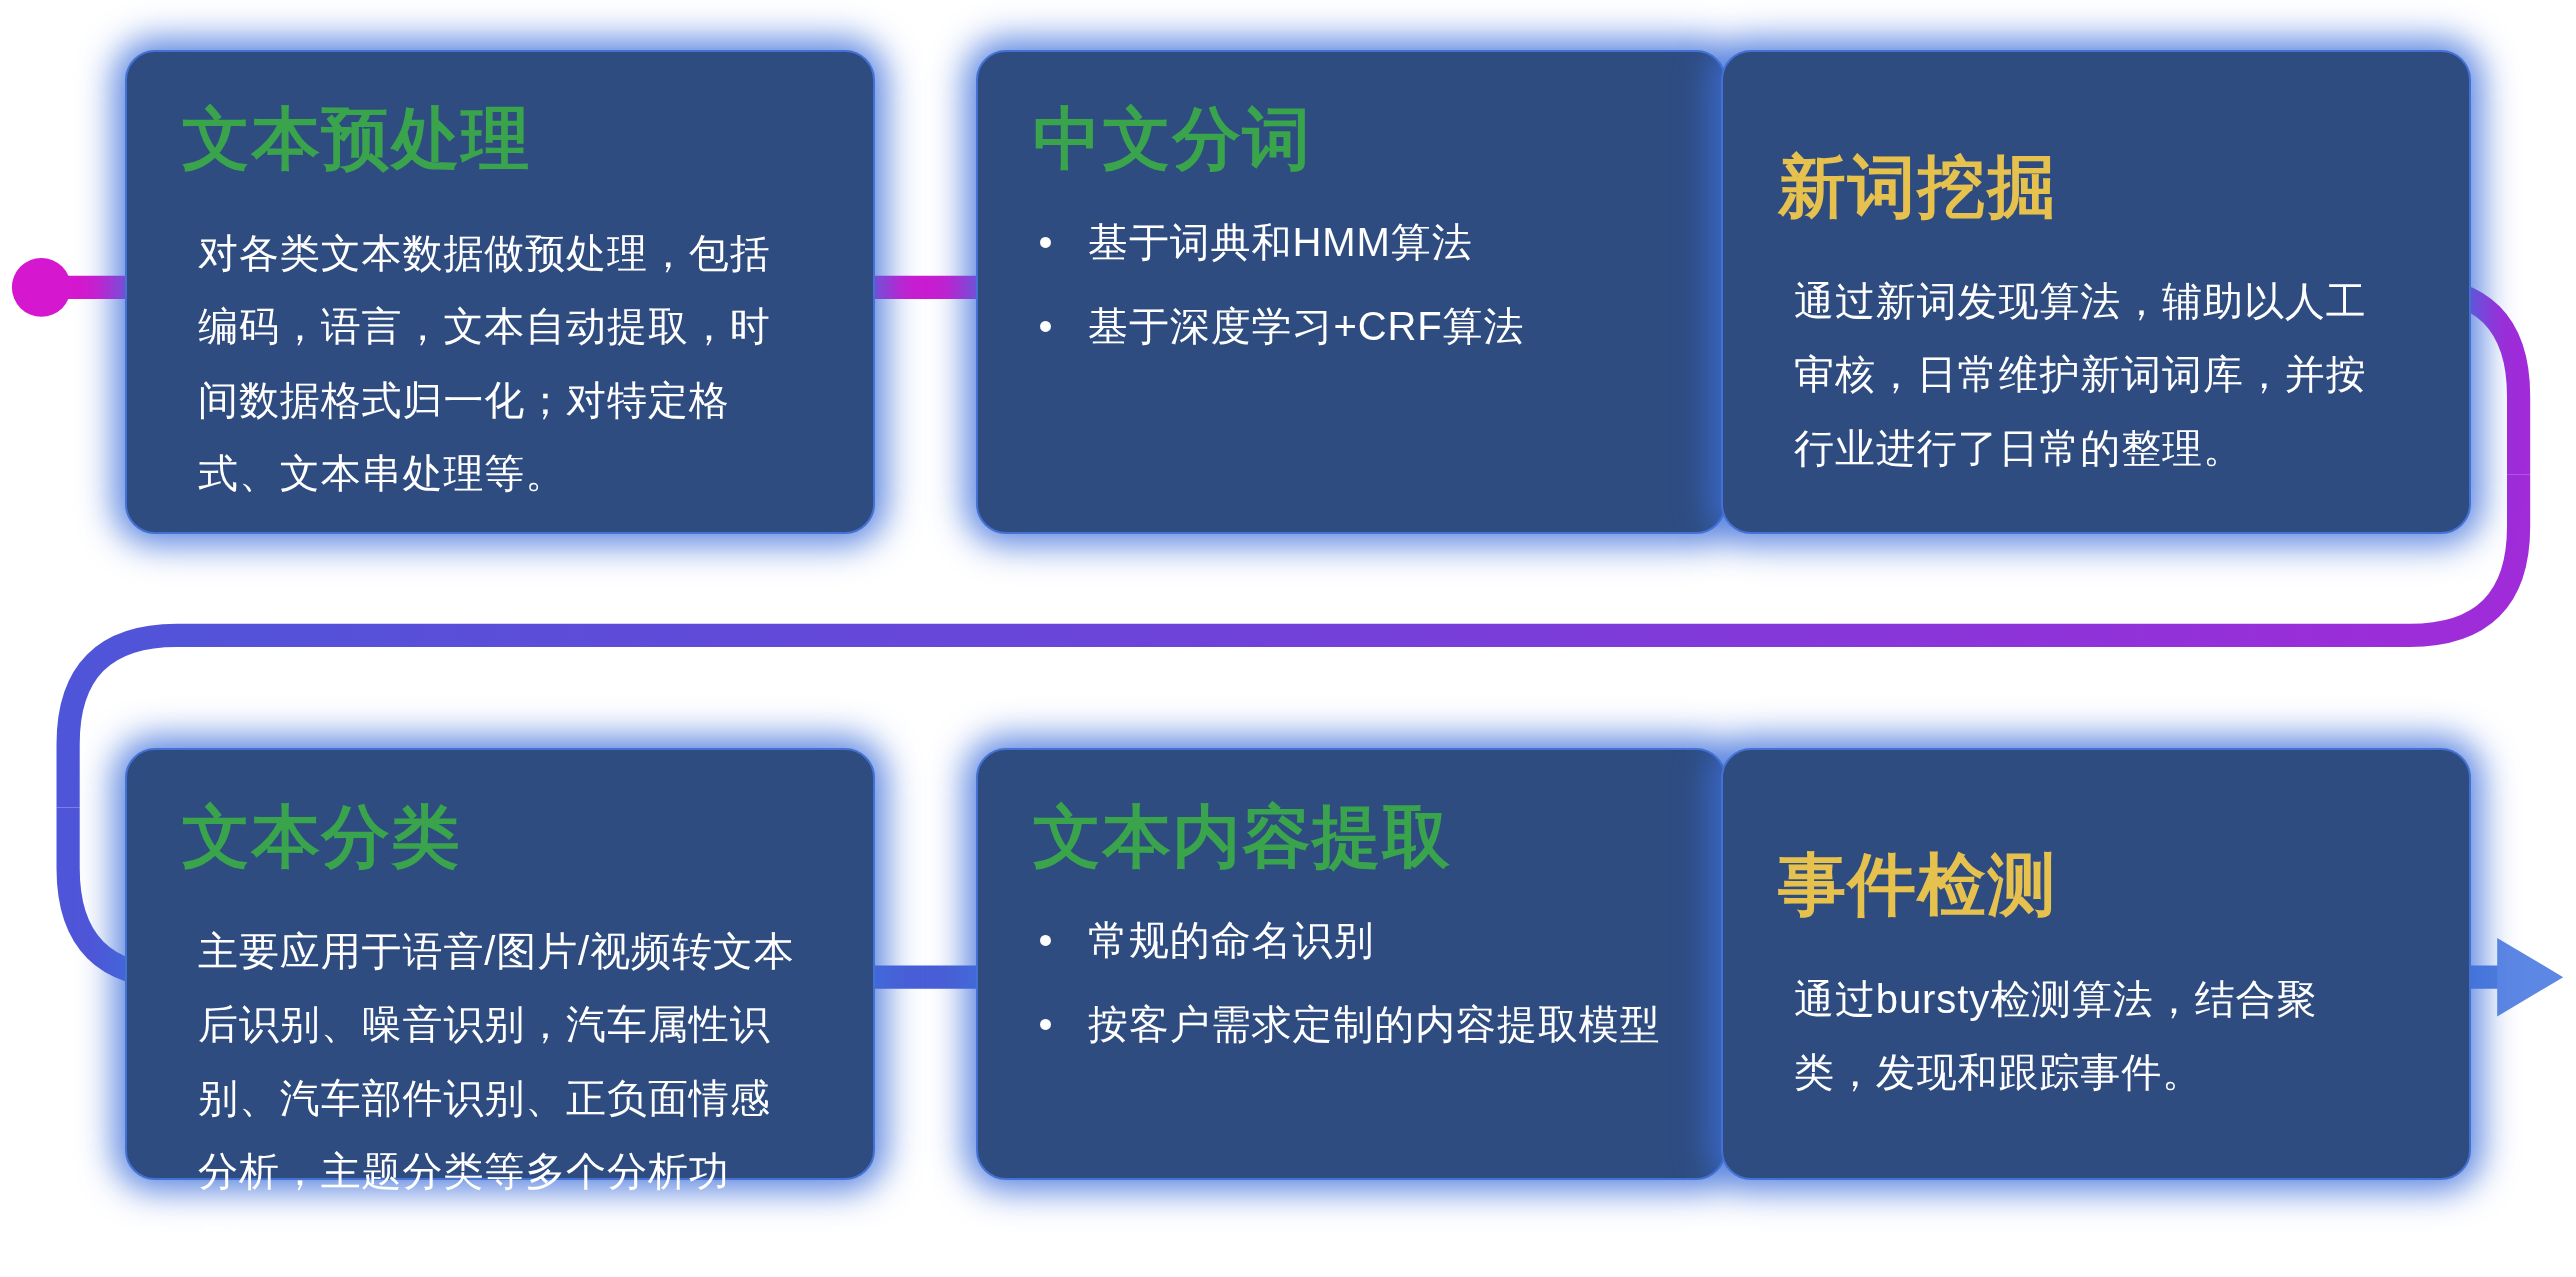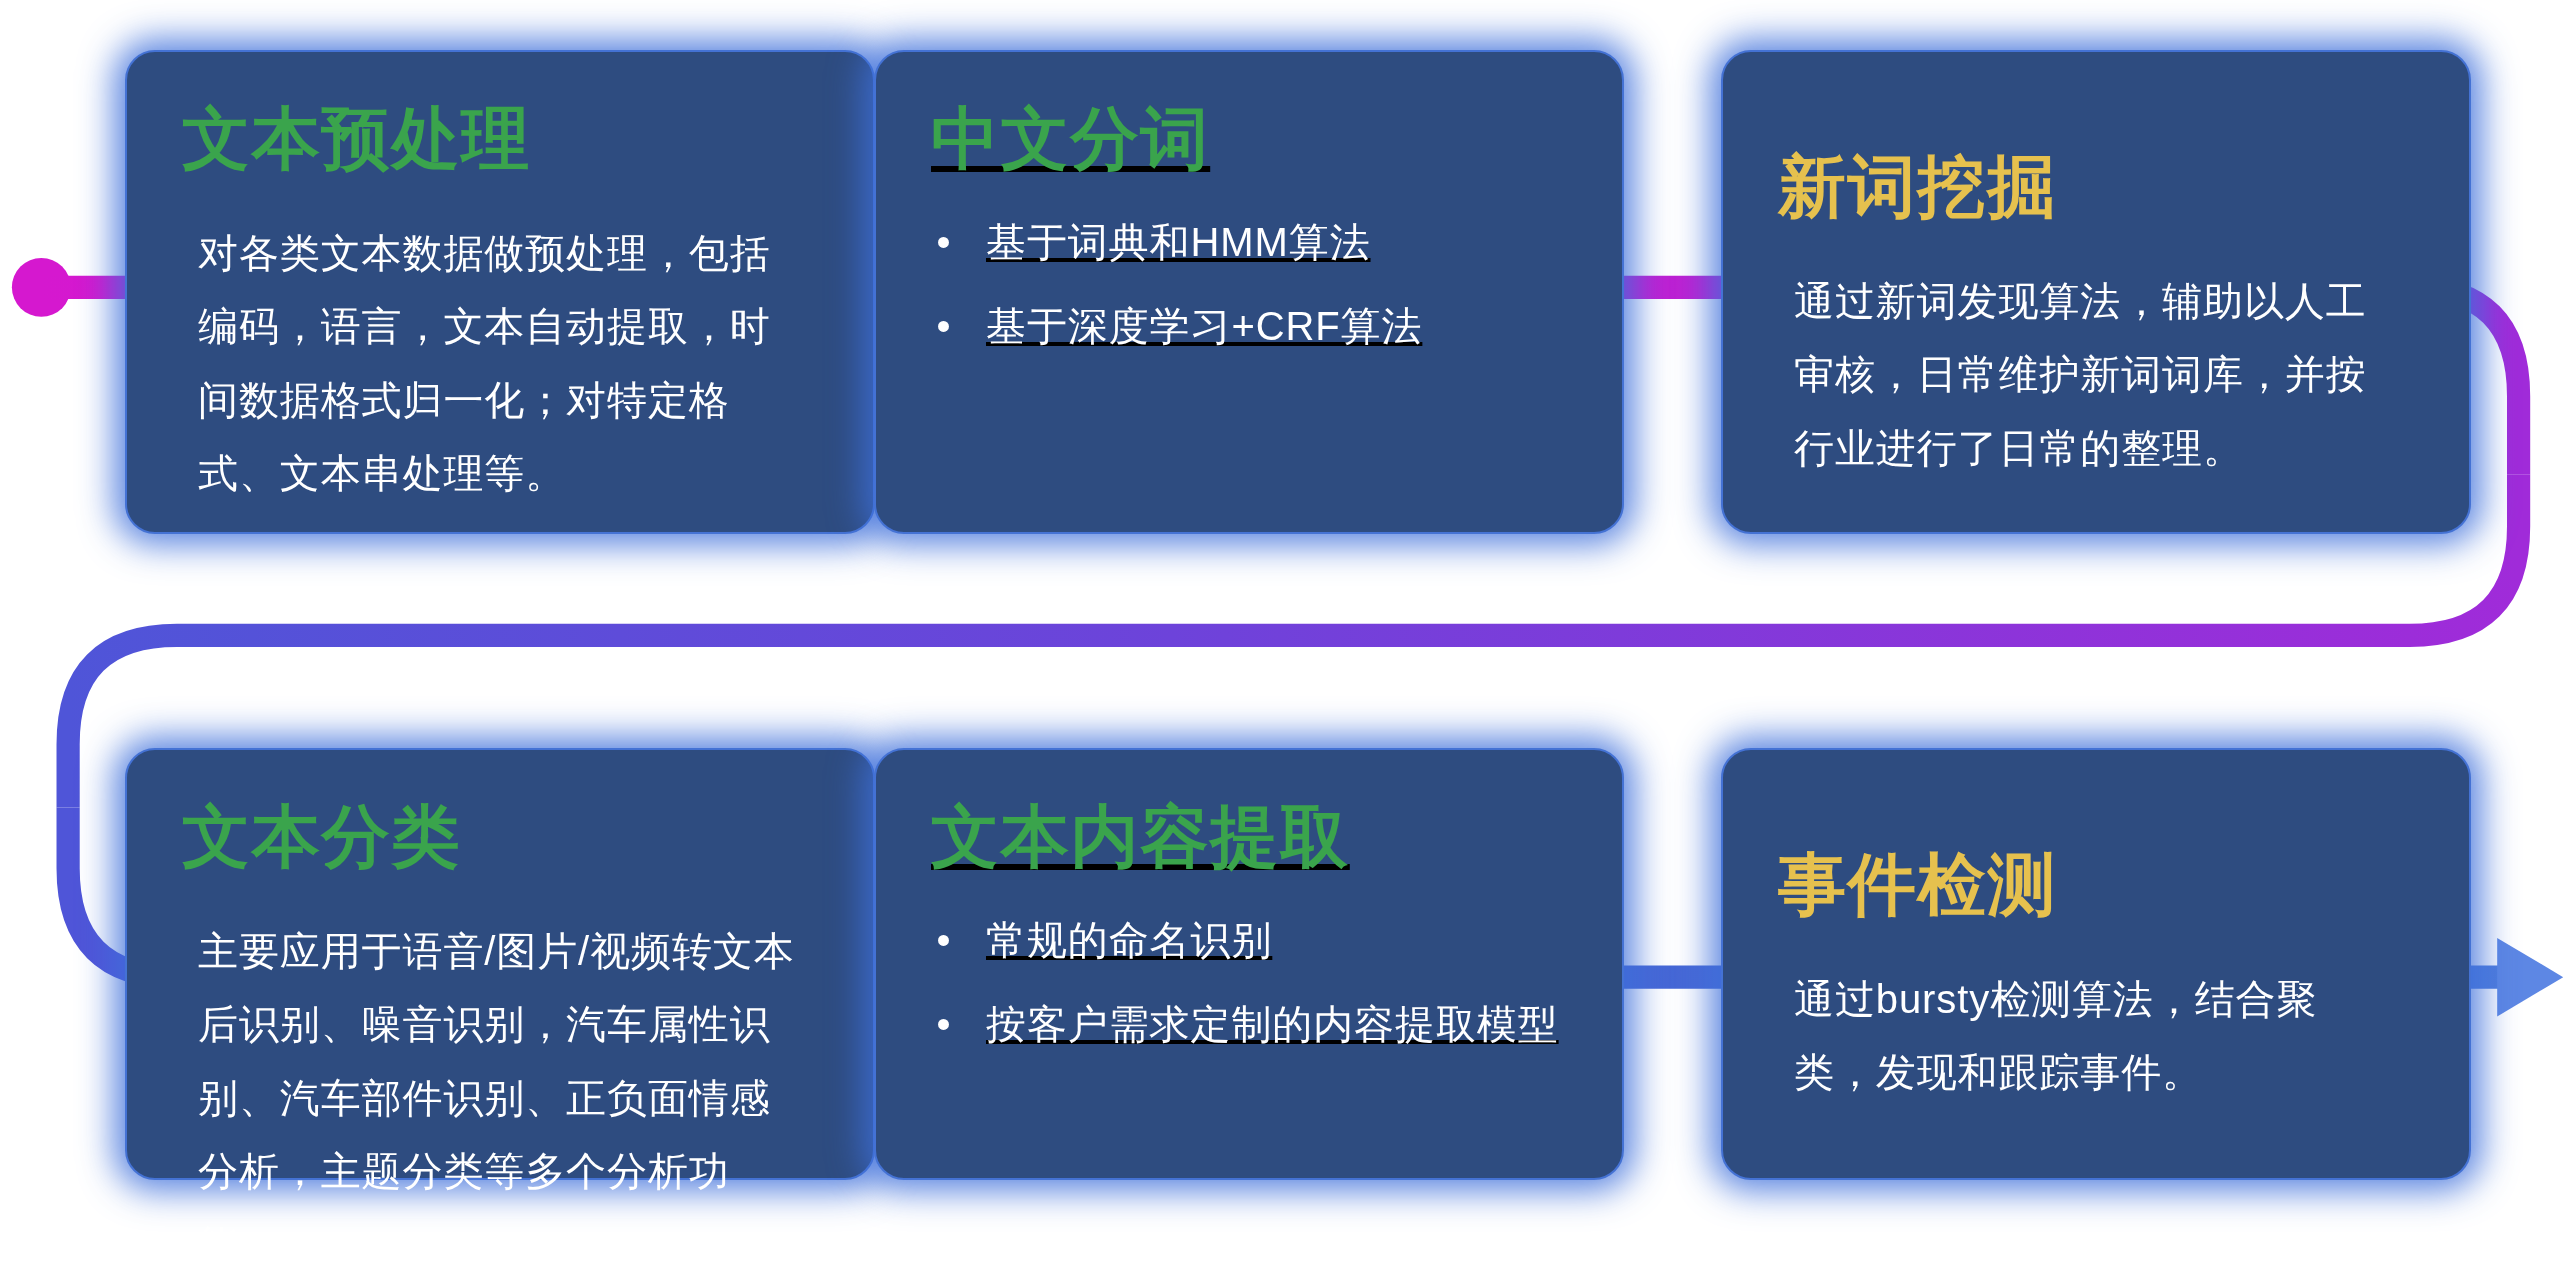--- a/index.html
+++ b/index.html
@@ -25,21 +25,21 @@
     z-index: 1;
     width: 750px;
     box-sizing: border-box;
     background: #2e4c80;
     border: 2.7px solid #4472d4;
     border-radius: 30px;
     box-shadow: 0 0 34px 10.7px rgba(62, 112, 218, 0.85);
     padding: 46px 55px 43px 55px;
   }
   .col1 { left: 125px; }
-  .col2 { left: 874px; text-decoration: underline; }
+  .col2 { left: 976px; }
   .col3 { left: 1721px; }
   .row1 { top: 50px;  height: 484px; }
   .row2 { top: 748px; height: 432px; }
   .card-title {
     margin: 0 0 37px 0;
     font-size: 68px;
     font-weight: 700;
     letter-spacing: 1.8px;
     line-height: 1.2;
   }

